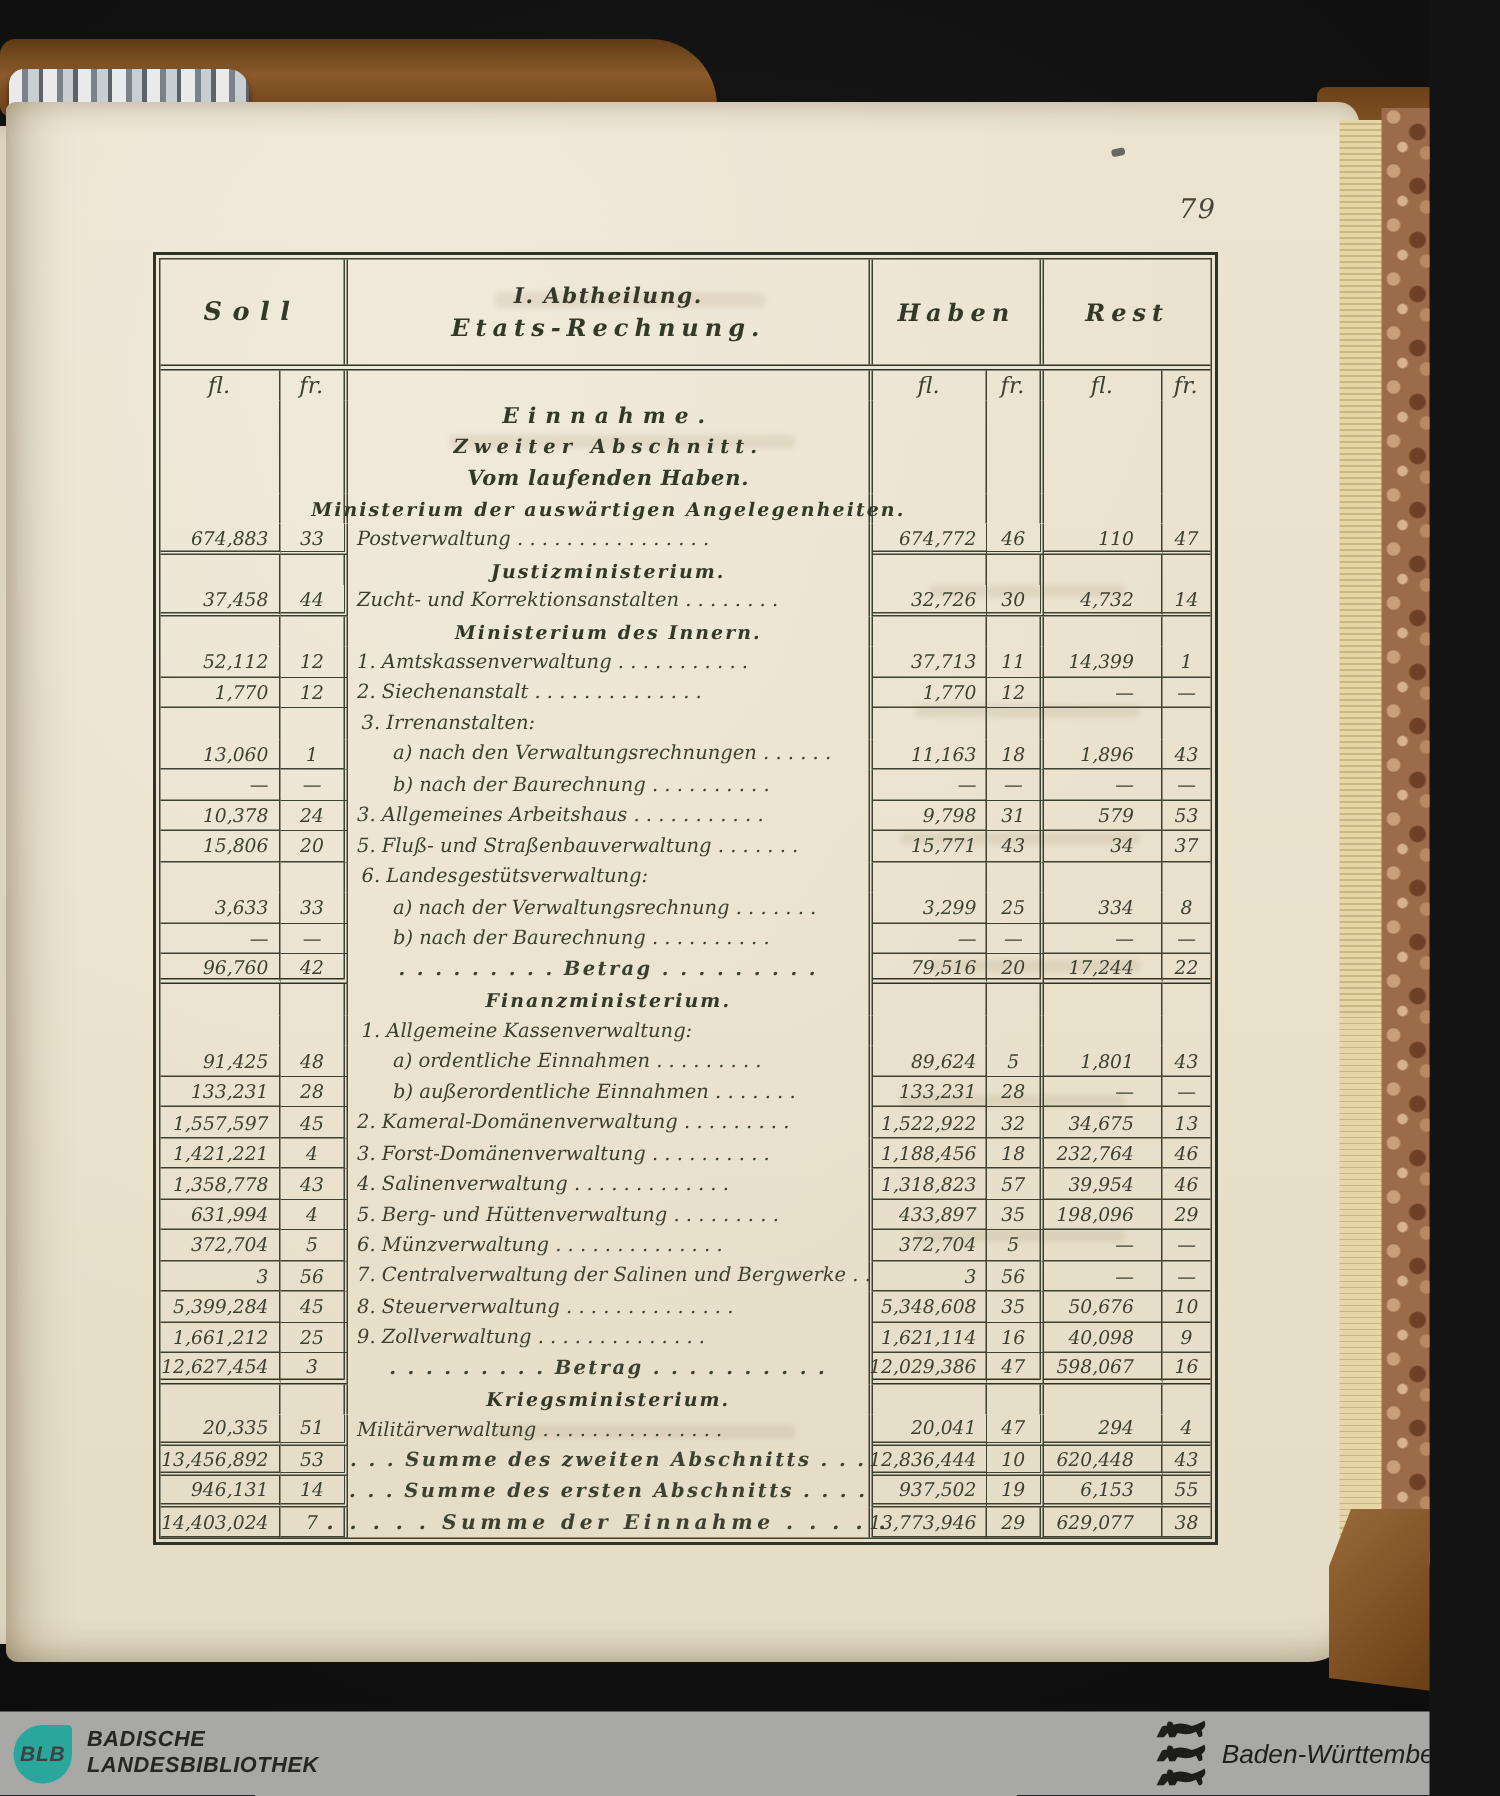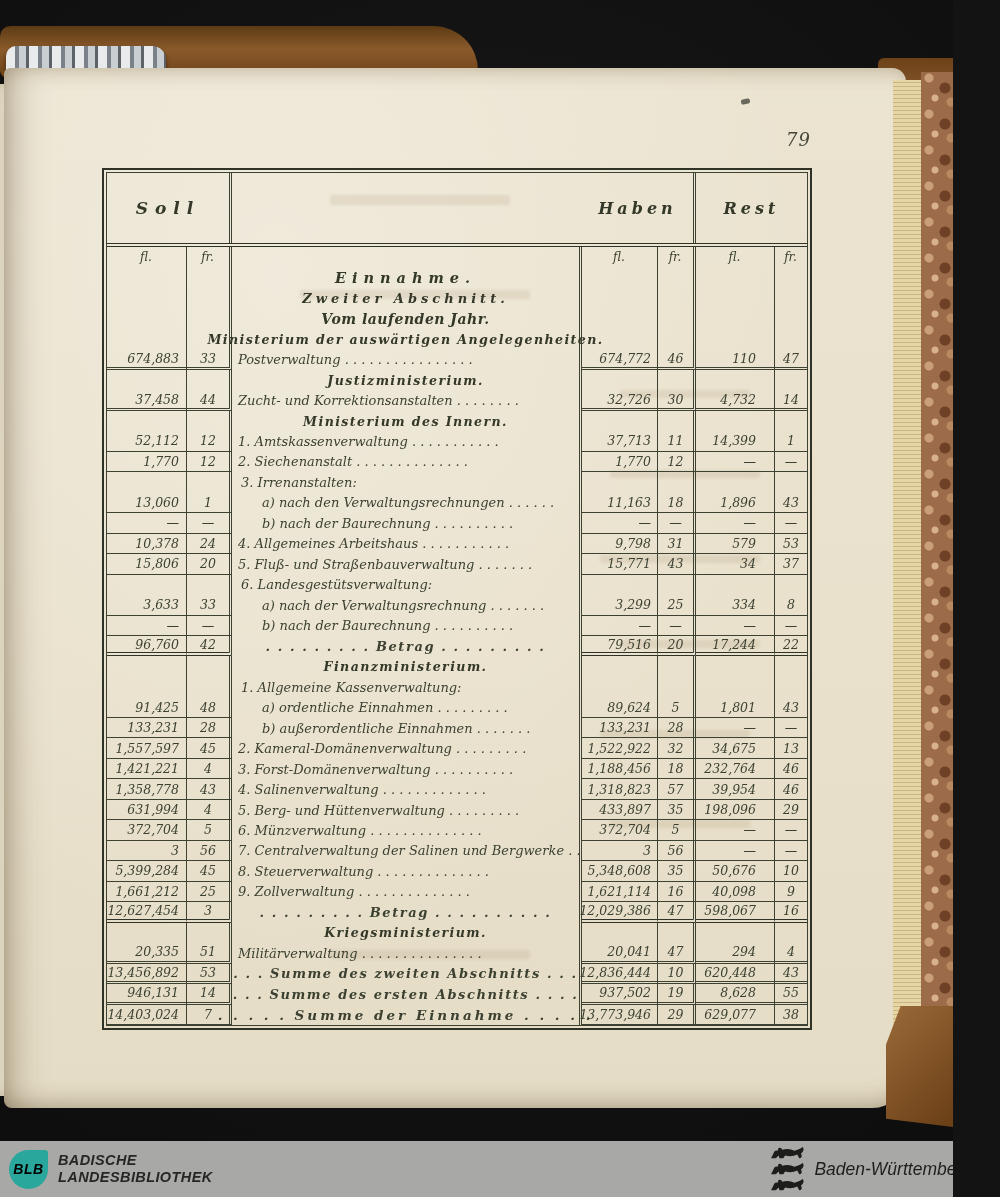--- a/index.html
+++ b/index.html
@@ -77,31 +77,31 @@
   .c7{justify-content:center;}
   .lbl{padding-left:6px;font-size:13px;white-space:nowrap;}
   .st-heading1.lbl{justify-content:center;padding-left:0;letter-spacing:6px;font-weight:bold;font-size:14.5px;color:#343828;}
   .st-heading2.lbl{justify-content:center;padding-left:0;letter-spacing:4px;font-weight:bold;font-size:13px;color:#343828;}
   .st-heading3.lbl{justify-content:center;padding-left:0;letter-spacing:.5px;font-weight:bold;font-size:14px;color:#343828;}
   .st-section.lbl{justify-content:center;padding-left:0;letter-spacing:1.4px;font-weight:bold;font-size:12.6px;color:#343828;}
   .st-note.lbl{padding-left:9px;}
   .st-sub.lbl{padding-left:30px;text-align:right;}
   .st-betrag.lbl,.st-summe.lbl{justify-content:center;padding-left:0;letter-spacing:1.6px;font-weight:bold;}
   .st-summe_sp.lbl{justify-content:center;padding-left:0;letter-spacing:3px;font-weight:bold;font-size:13.5px;}
-  .unit{font-size:12px;justify-content:center;padding-right:1px;}
+  .unit{font-size:15px;justify-content:center;padding-right:1px;}
   .ln-s{border-bottom:1px solid #3c4132;}
   .ln-d{border-bottom:3px double #3c4132;}
   .ln-h{border-bottom:4px double #2e3227;}
   
   .footer-bar{position:absolute;left:0;top:1141px;width:1000px;height:56px;
     background:#a8a8a6;display:flex;align-items:center;
     font-family:"Liberation Sans", sans-serif;}
   .blb-logo{width:39px;height:39px;border-radius:50% 8% 50% 50%;
     margin-left:9px;display:flex;align-items:center;justify-content:center;
-    color:#000000;font-weight:bold;font-size:14px;letter-spacing:.5px;}
+    color:#404040;font-weight:bold;font-size:14px;letter-spacing:.5px;}
   .blb-text{margin-left:10px;font-weight:bold;font-size:14.5px;line-height:17px;
     color:#262624;letter-spacing:.4px;}
   .bw-group{margin-left:auto;margin-right:28px;display:flex;align-items:center;gap:8px;}
   .bw-arms{display:flex;flex-direction:column;gap:1px;}
   .bw-arms svg{display:block;}
   .bw-label{font-size:17.5px;color:#1e1e1c;font-weight:500;}
 </style>
 </head>
 <body>
 
@@ -127,20 +127,24 @@
   <div class="ghost" style="left:600px;top:730px;width:150px;height:8px"></div>
   <div class="ghost" style="left:610px;top:820px;width:140px;height:8px"></div>
   <div class="ghost" style="left:330px;top:950px;width:200px;height:9px"></div>
 
   <div class="pageno">79</div>
 
   <div class="table-frame">
     <div class="table-inner">
       <div class="thead">
         <div class="th th-soll">Soll</div>
+        <div class="th th-mid">
+          <span class="l1">I. Abtheilung.</span>
+          <span class="l2">Etats-Rechnung.</span>
+        </div>
         <div class="th th-haben">Haben</div>
         <div class="th th-rest">Rest</div>
       </div>
       <div class="tbody">
           <div class="cell c1 st-units unit">fl.</div>
           <div class="cell c2 st-units unit">fr.</div>
           <div class="cell c3 lbl st-units"></div>
           <div class="cell c4 st-units unit">fl.</div>
           <div class="cell c5 st-units unit">fr.</div>
           <div class="cell c6 st-units unit">fl.</div>
@@ -154,21 +158,21 @@
           <div class="cell c7 st-heading1"></div>
           <div class="cell c1 st-heading2"></div>
           <div class="cell c2 st-heading2"></div>
           <div class="cell c3 lbl st-heading2">Zweiter Abschnitt.</div>
           <div class="cell c4 st-heading2"></div>
           <div class="cell c5 st-heading2"></div>
           <div class="cell c6 st-heading2"></div>
           <div class="cell c7 st-heading2"></div>
           <div class="cell c1 st-heading3"></div>
           <div class="cell c2 st-heading3"></div>
-          <div class="cell c3 lbl st-heading3">Vom laufenden Jahr.</div>
+          <div class="cell c3 lbl st-heading3">Vom laufenden Haben.</div>
           <div class="cell c4 st-heading3"></div>
           <div class="cell c5 st-heading3"></div>
           <div class="cell c6 st-heading3"></div>
           <div class="cell c7 st-heading3"></div>
           <div class="cell c1 st-section"></div>
           <div class="cell c2 st-section"></div>
           <div class="cell c3 lbl st-section">Ministerium der auswärtigen Angelegenheiten.</div>
           <div class="cell c4 st-section"></div>
           <div class="cell c5 st-section"></div>
           <div class="cell c6 st-section"></div>
@@ -231,21 +235,21 @@
           <div class="cell c7 st-sub ln-s">43</div>
           <div class="cell c1 st-sub ln-s">—</div>
           <div class="cell c2 st-sub ln-s">—</div>
           <div class="cell c3 lbl st-sub">b) nach der Baurechnung . . . . . . . . . .</div>
           <div class="cell c4 st-sub ln-s">—</div>
           <div class="cell c5 st-sub ln-s">—</div>
           <div class="cell c6 st-sub ln-s">—</div>
           <div class="cell c7 st-sub ln-s">—</div>
           <div class="cell c1 st-item ln-s">10,378</div>
           <div class="cell c2 st-item ln-s">24</div>
-          <div class="cell c3 lbl st-item">4. Allgemeines Arbeitshaus . . . . . . . . . . .</div>
+          <div class="cell c3 lbl st-item">3. Allgemeines Arbeitshaus . . . . . . . . . . .</div>
           <div class="cell c4 st-item ln-s">9,798</div>
           <div class="cell c5 st-item ln-s">31</div>
           <div class="cell c6 st-item ln-s">579</div>
           <div class="cell c7 st-item ln-s">53</div>
           <div class="cell c1 st-item ln-s">15,806</div>
           <div class="cell c2 st-item ln-s">20</div>
           <div class="cell c3 lbl st-item">5. Fluß- und Straßenbauverwaltung . . . . . . .</div>
           <div class="cell c4 st-item ln-s">15,771</div>
           <div class="cell c5 st-item ln-s">43</div>
           <div class="cell c6 st-item ln-s">34</div>
@@ -388,21 +392,21 @@
           <div class="cell c3 lbl st-summe">. . .  Summe des zweiten Abschnitts  . . .</div>
           <div class="cell c4 st-summe ln-d">12,836,444</div>
           <div class="cell c5 st-summe ln-d">10</div>
           <div class="cell c6 st-summe ln-d">620,448</div>
           <div class="cell c7 st-summe ln-d">43</div>
           <div class="cell c1 st-summe ln-d">946,131</div>
           <div class="cell c2 st-summe ln-d">14</div>
           <div class="cell c3 lbl st-summe">. . .  Summe des ersten Abschnitts  . . . .</div>
           <div class="cell c4 st-summe ln-d">937,502</div>
           <div class="cell c5 st-summe ln-d">19</div>
-          <div class="cell c6 st-summe ln-d">8,628</div>
+          <div class="cell c6 st-summe ln-d">6,153</div>
           <div class="cell c7 st-summe ln-d">55</div>
           <div class="cell c1 st-summe_sp ln-s">14,403,024</div>
           <div class="cell c2 st-summe_sp ln-s">7</div>
           <div class="cell c3 lbl st-summe_sp">. . . . . Summe der Einnahme . . . . .</div>
           <div class="cell c4 st-summe_sp ln-s">13,773,946</div>
           <div class="cell c5 st-summe_sp ln-s">29</div>
           <div class="cell c6 st-summe_sp ln-s">629,077</div>
           <div class="cell c7 st-summe_sp ln-s">38</div>
         </div>
     </div>

